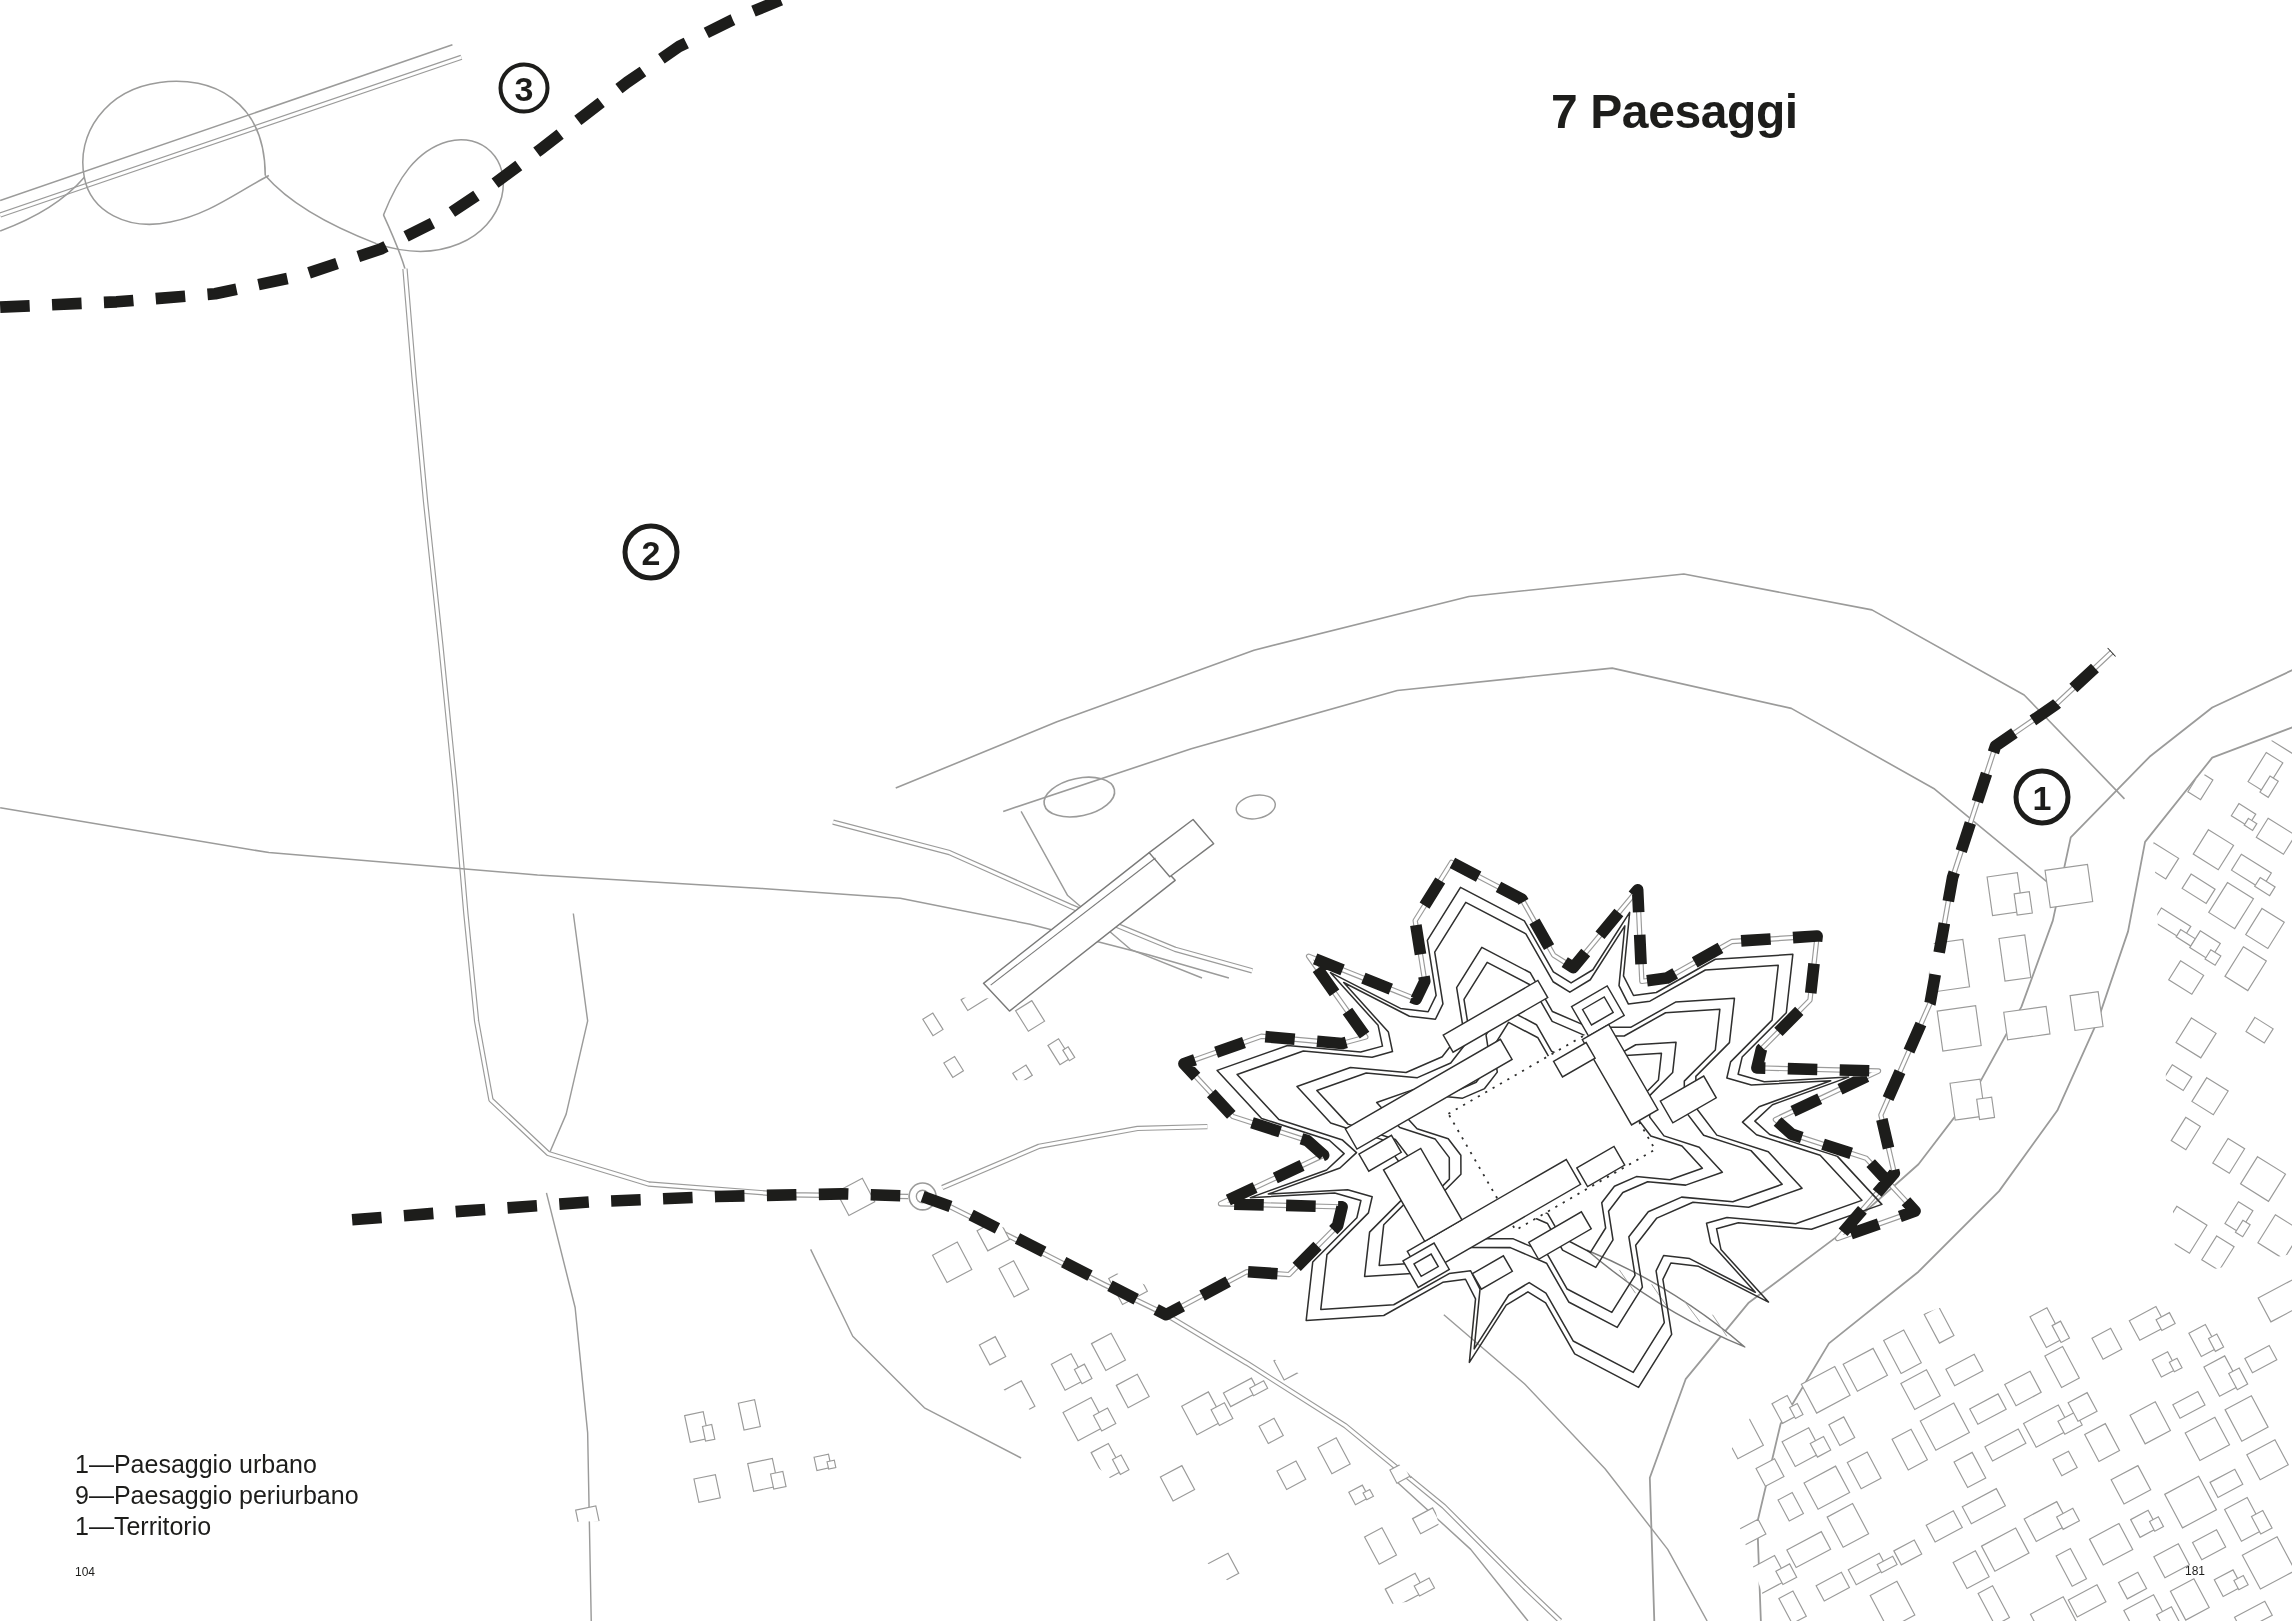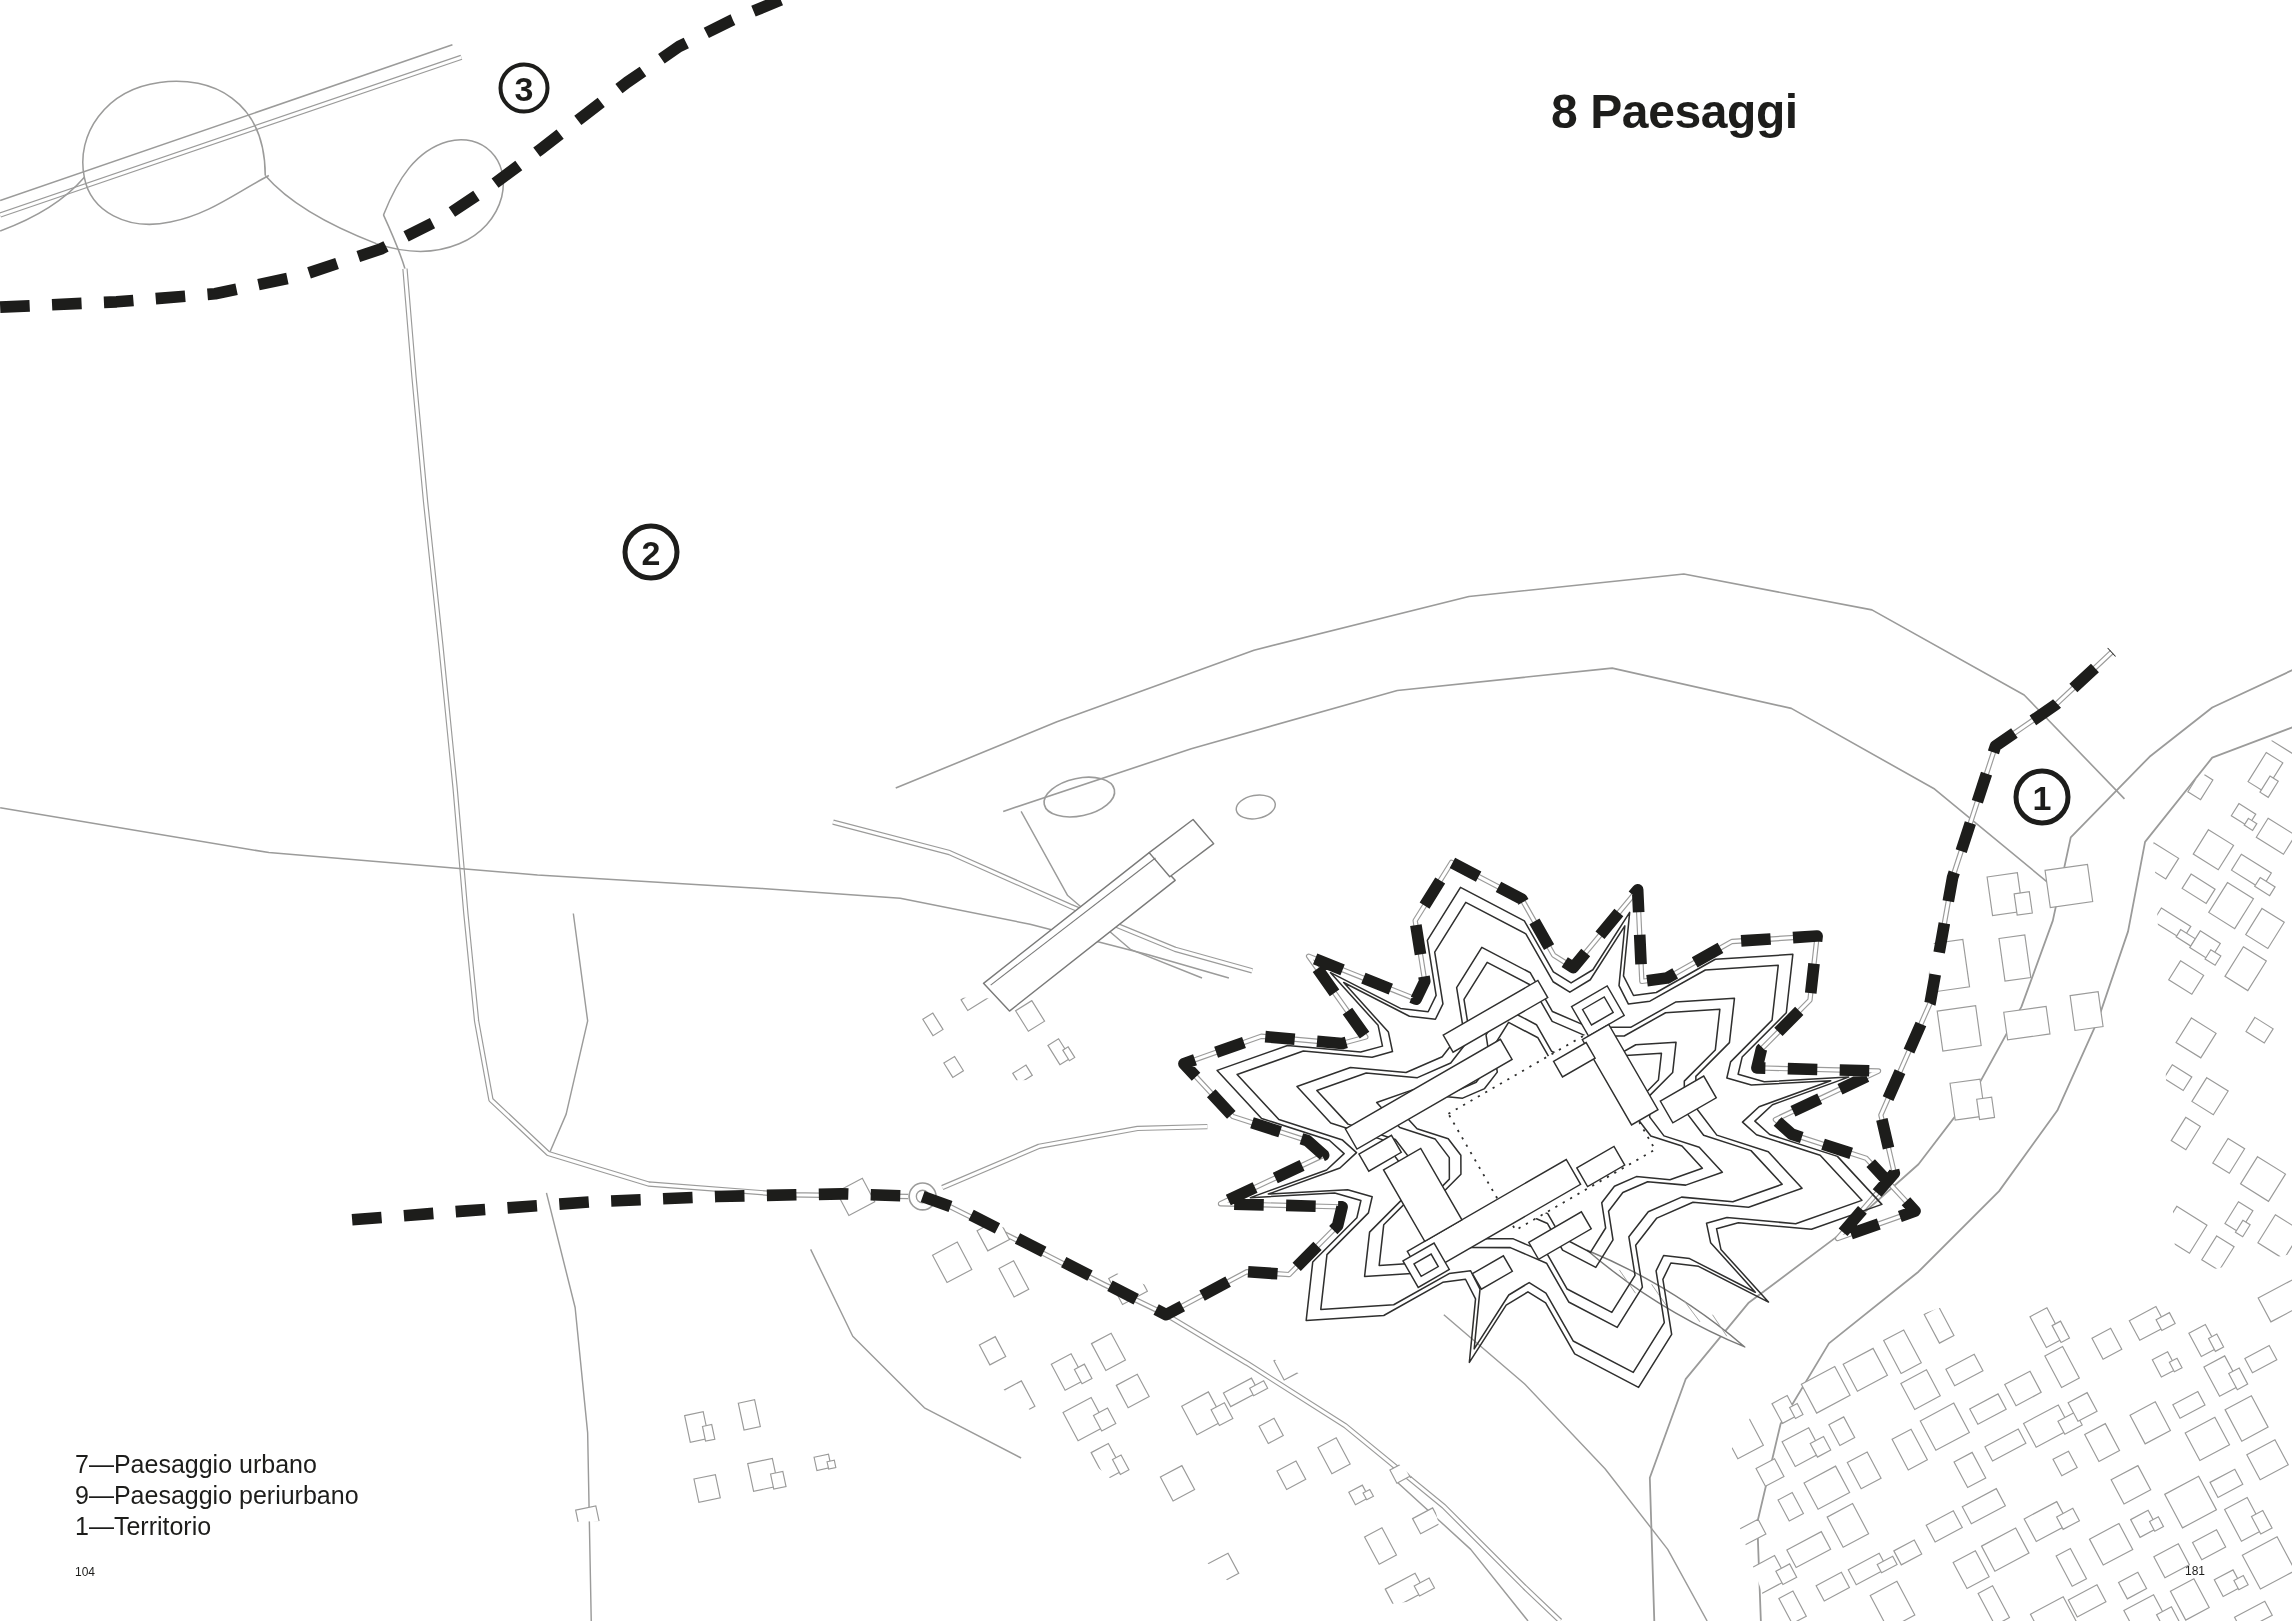--- a/index.html
+++ b/index.html
@@ -290,24 +290,24 @@
       <polygon points="1760.5,1304.1 1802.0,1280.1 1814.0,1300.9 1772.5,1324.9" fill="#fff" stroke="#2f2f2e" stroke-width="1.6"></polygon>
       <polygon points="1706.8,1387.1 1765.6,1353.1 1776.6,1372.1 1717.8,1406.1" fill="#fff" stroke="#2f2f2e" stroke-width="1.6"></polygon>
       <polygon points="1853.7,1229.5 1902.2,1201.5 1916.2,1225.8 1867.7,1253.8" fill="#fff" stroke="#2f2f2e" stroke-width="1.6"></polygon>
       <polygon points="1517.2,1288.7 1553.5,1267.7 1564.5,1286.7 1528.2,1307.7" fill="#fff" stroke="#2f2f2e" stroke-width="1.6"></polygon>
       <polygon points="1734.5,1185.1 1770.9,1164.1 1780.9,1181.5 1744.5,1202.5" fill="#fff" stroke="#2f2f2e" stroke-width="1.6"></polygon>
       <polygon points="1643.9,1422.2 1678.5,1402.2 1688.5,1419.5 1653.9,1439.5" fill="#fff" stroke="#2f2f2e" stroke-width="1.6"></polygon>
       <path d="M0.0 343.0 L 130.0 337.0 L 240.0 328.0 L 335.0 308.0 L 425.0 278.0 L 495.0 243.0 L 552.0 205.0 L 603.0 167.0 L 652.0 129.0 L 700.0 92.0 L 758.0 52.0 L 818.0 22.0 L 886.0 -6.0" fill="none" stroke="#1d1d1b" stroke-width="13" stroke-dasharray="33 25" stroke-linejoin="round" stroke-linecap="butt"></path>
       <path d="M393.0 1362.0 L 520.0 1352.0 L 660.0 1342.0 L 800.0 1336.0 L 940.0 1333.0 L 1030.0 1336.0 L 1075.0 1352.0 L 1150.0 1390.0 L 1232.0 1432.0 L 1302.0 1468.0 L 1392.0 1420.0 L 1439.2 1423.2 L 1493.4 1368.6 L 1498.4 1347.6 L 1362.6 1344.1 L 1477.8 1289.9 L 1459.6 1273.6 L 1376.4 1246.7 L 1321.8 1187.7 L 1408.3 1157.1 L 1498.2 1165.2 L 1524.9 1157.9 L 1461.0 1067.7 L 1581.0 1115.7 L 1590.7 1095.6 L 1580.0 1028.0 L 1620.6 962.9 L 1699.1 1004.0 L 1734.7 1066.6 L 1756.5 1080.3 L 1828.4 993.6 L 1833.1 1095.8 L 1861.1 1092.1 L 1933.6 1051.3 L 2028.8 1045.2 L 2020.8 1116.8 L 1966.6 1171.4 L 1961.6 1192.4 L 2097.4 1195.9 L 1982.2 1250.1 L 2000.4 1266.4 L 2083.6 1293.3 L 2138.2 1352.3 L 2051.7 1382.9 L 2115.0 1310.0 L 2100.0 1245.0 L 2155.0 1120.0 L 2180.0 980.0 L 2228.0 833.0 L 2295.0 787.0 L 2358.0 728.0" fill="none" stroke="#1d1d1b" stroke-width="13" stroke-dasharray="33 25" stroke-linejoin="round" stroke-linecap="butt"></path>
     </svg>
 
-  <div class="page-title">8 Paesaggi</div>
+  <div class="page-title">7 Paesaggi</div>
 
   <div class="legend">
-    <div class="legend-row">7—Paesaggio urbano</div>
+    <div class="legend-row">1—Paesaggio urbano</div>
     <div class="legend-row">9—Paesaggio periurbano</div>
     <div class="legend-row">1—Territorio</div>
   </div>
 
   <div class="page-num left">104</div>
   <div class="page-num right">181</div>
 
   <div class="marker" style="left:2042px;top:797px;">
     <span>1</span>
   </div>

